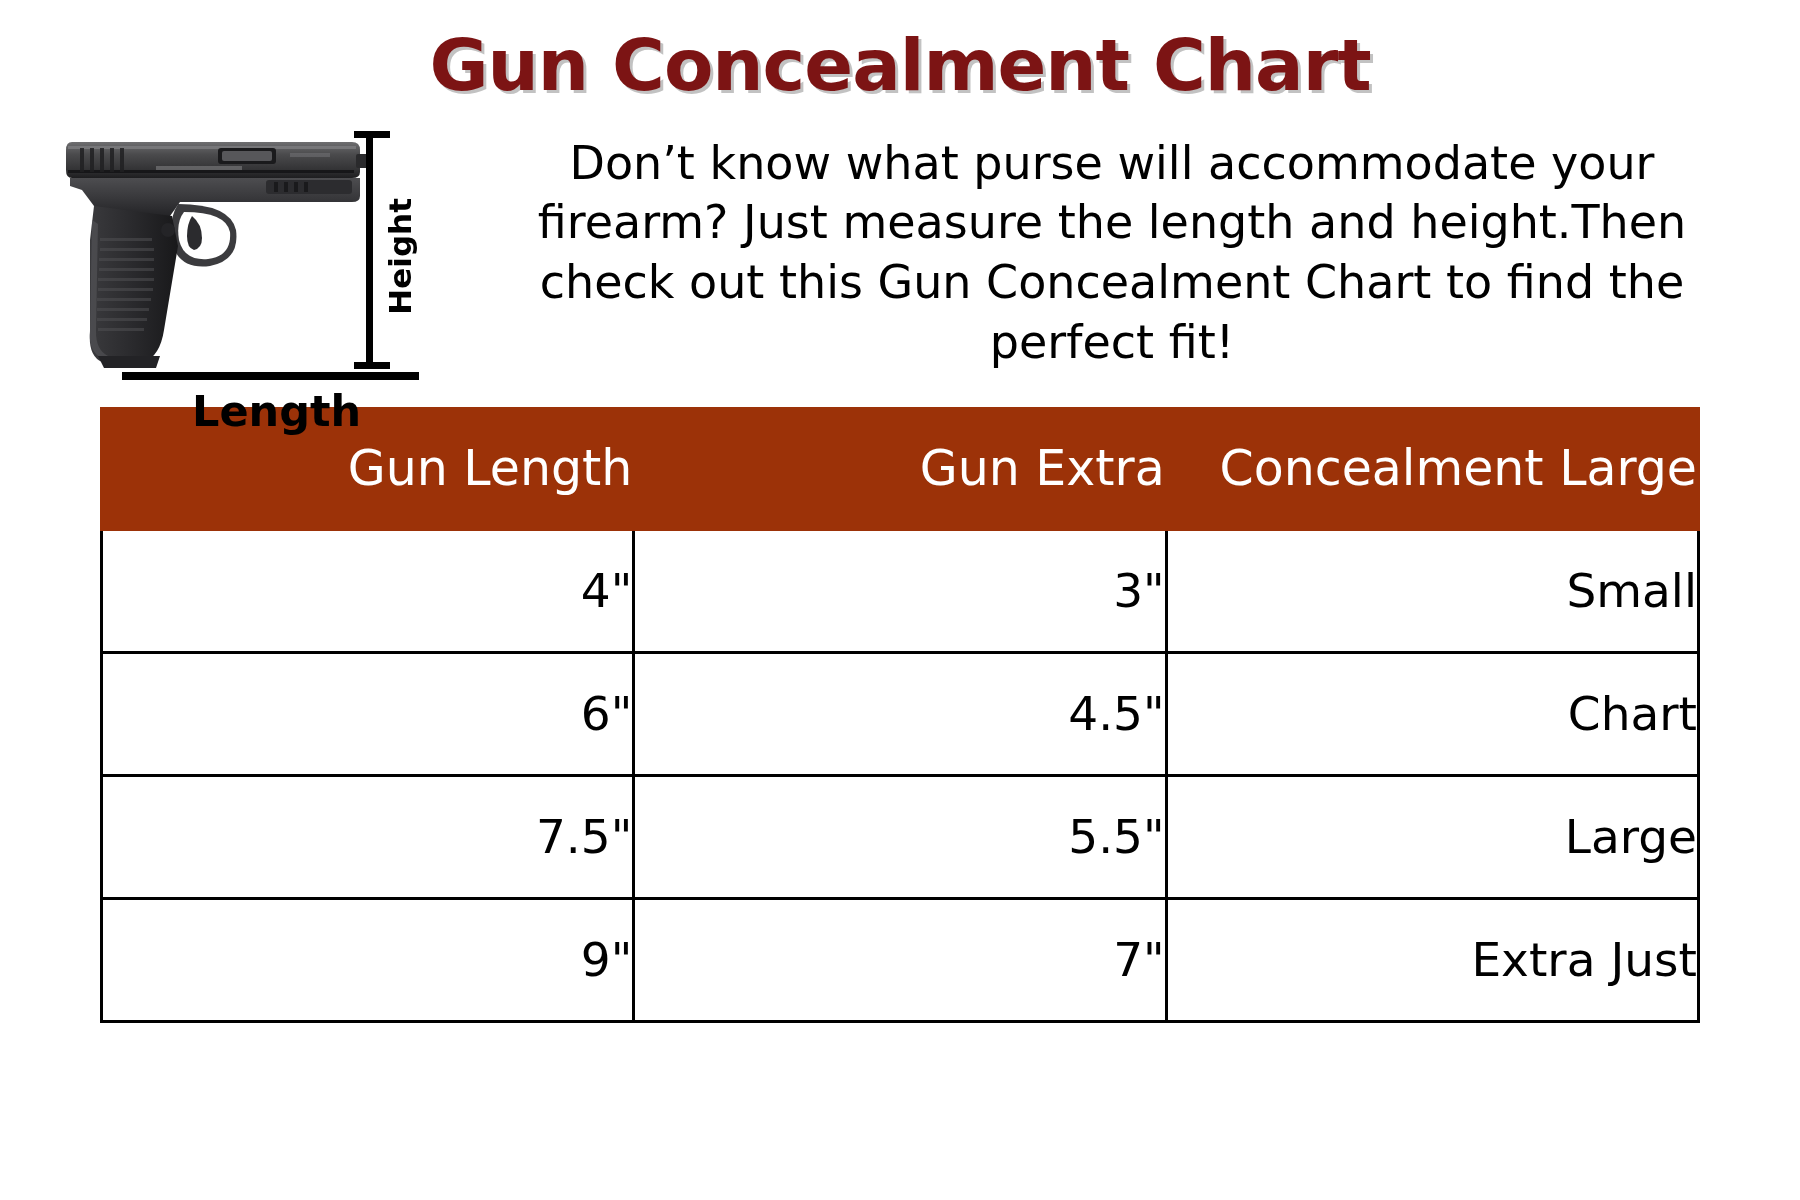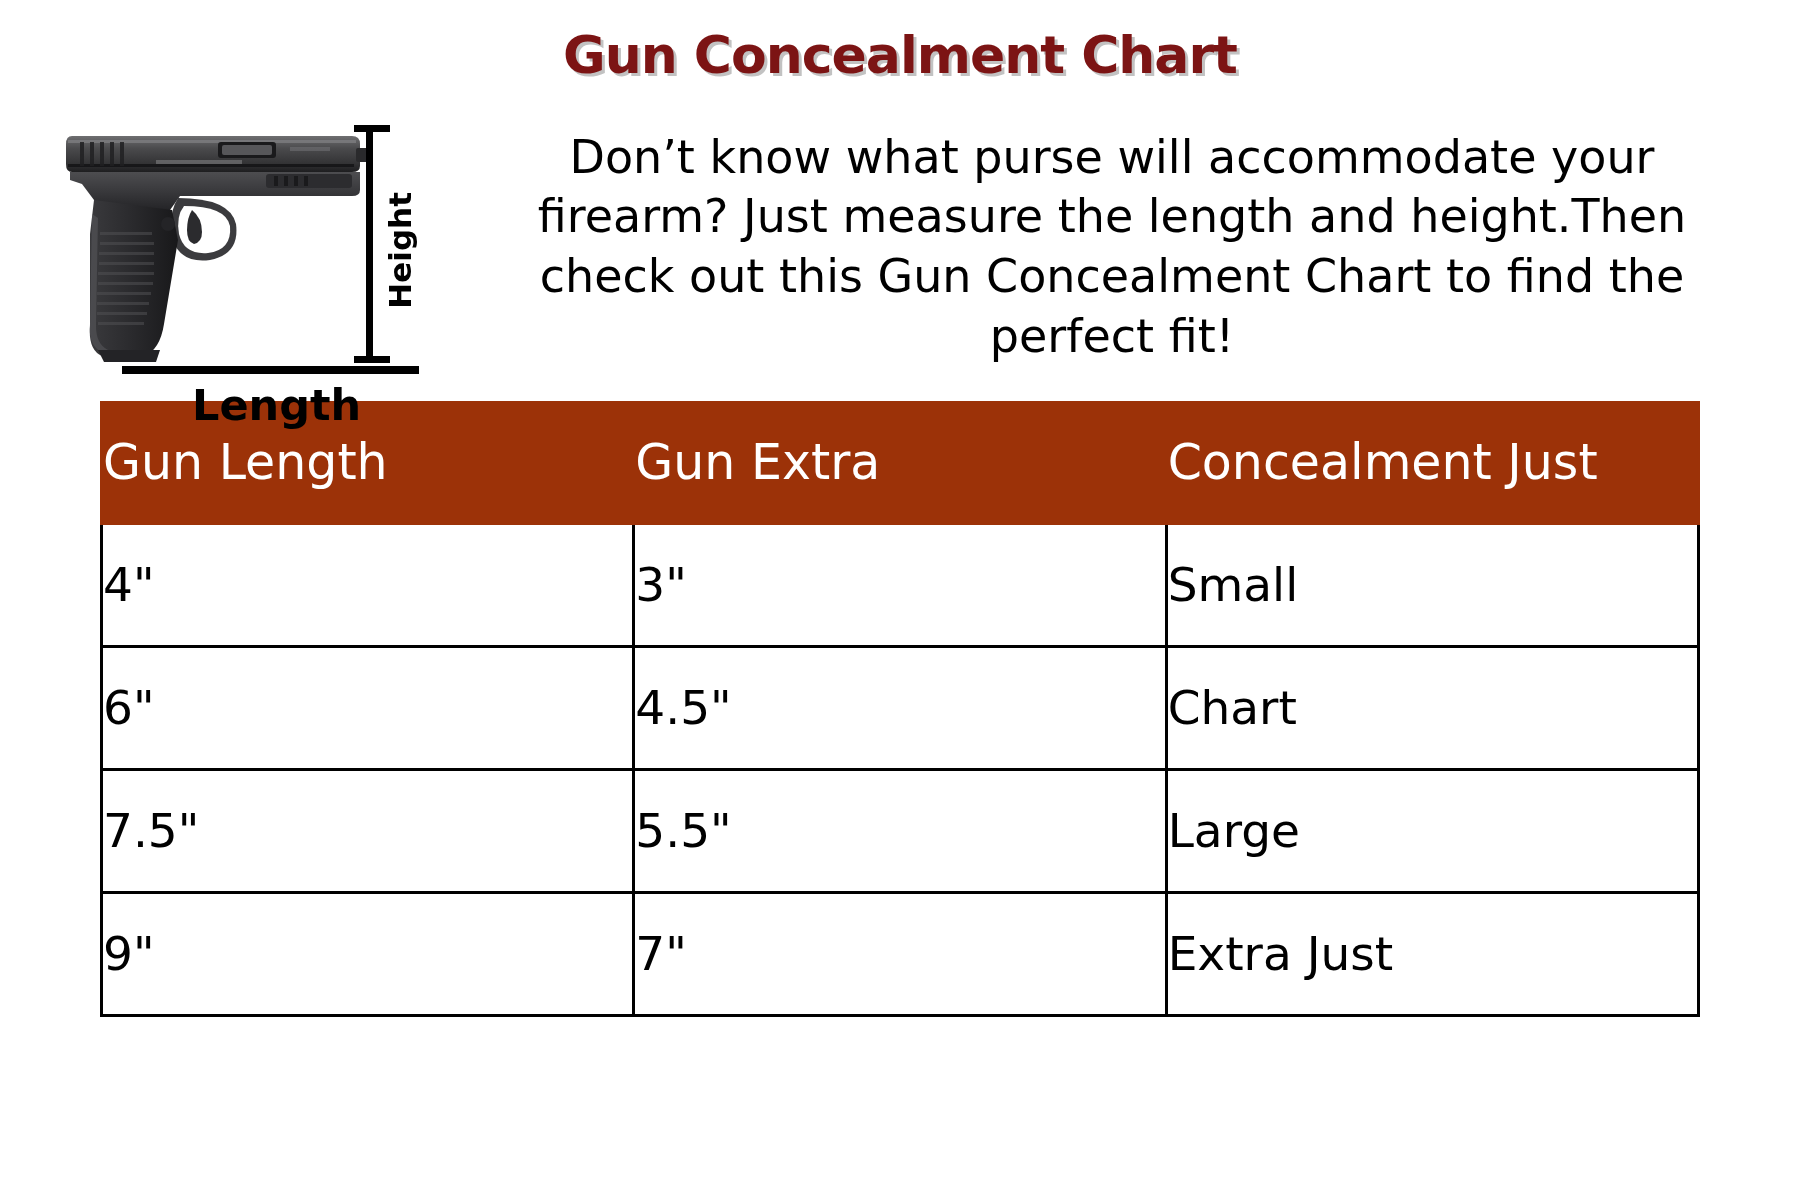--- a/index.html
+++ b/index.html
@@ -14,24 +14,24 @@
     color: #000000;
     overflow: hidden;
     position: relative;
   }
 
   
   .title {
     text-align: center;
     font-family: "DejaVu Sans", sans-serif;
     font-weight: bold;
-    font-size: 52px;
+    font-size: 72px;
     letter-spacing: -1px;
     color: #7c1414;
-    margin: 28px 0 15px 0;
+    margin: 28px 0 0 0;
     text-shadow: 3px 3px 0px rgba(120,120,120,0.45);
     line-height: 1.05;
   }
 
   
   .top-section {
     display: flex;
     align-items: flex-start;
     padding: 6px 40px 0 60px;
     box-sizing: border-box;
@@ -116,21 +116,21 @@
     margin-top: 22px;
   }
   table.chart {
     width: 100%;
     border-collapse: collapse;
     table-layout: fixed;
   }
   table.chart th,
   table.chart td {
     border: 3px solid #000;
-    text-align: left;
+    text-align: right;
     font-family: "DejaVu Sans", sans-serif;
   }
   table.chart th {
     background: #9c3208;
     color: #ffffff;
     font-size: 49px;
     font-weight: normal;
     height: 118px;
     padding: 0;
     border-color: #9c3208;
@@ -239,21 +239,21 @@
 
   <div class="intro">Don’t know what purse will accommodate your firearm? Just measure the length and height.Then check out this Gun Concealment Chart to find the perfect fit!</div>
 </div>
 
 <div class="table-wrap">
   <table class="chart">
     <thead>
       <tr>
         <th>Gun Length</th>
         <th>Gun Extra</th>
-        <th>Concealment Just</th>
+        <th>Concealment Large</th>
       </tr>
     </thead>
     <tbody>
       <tr>
         <td>4"</td>
         <td>3"</td>
         <td>Small</td>
       </tr>
       <tr>
         <td>6"</td>

